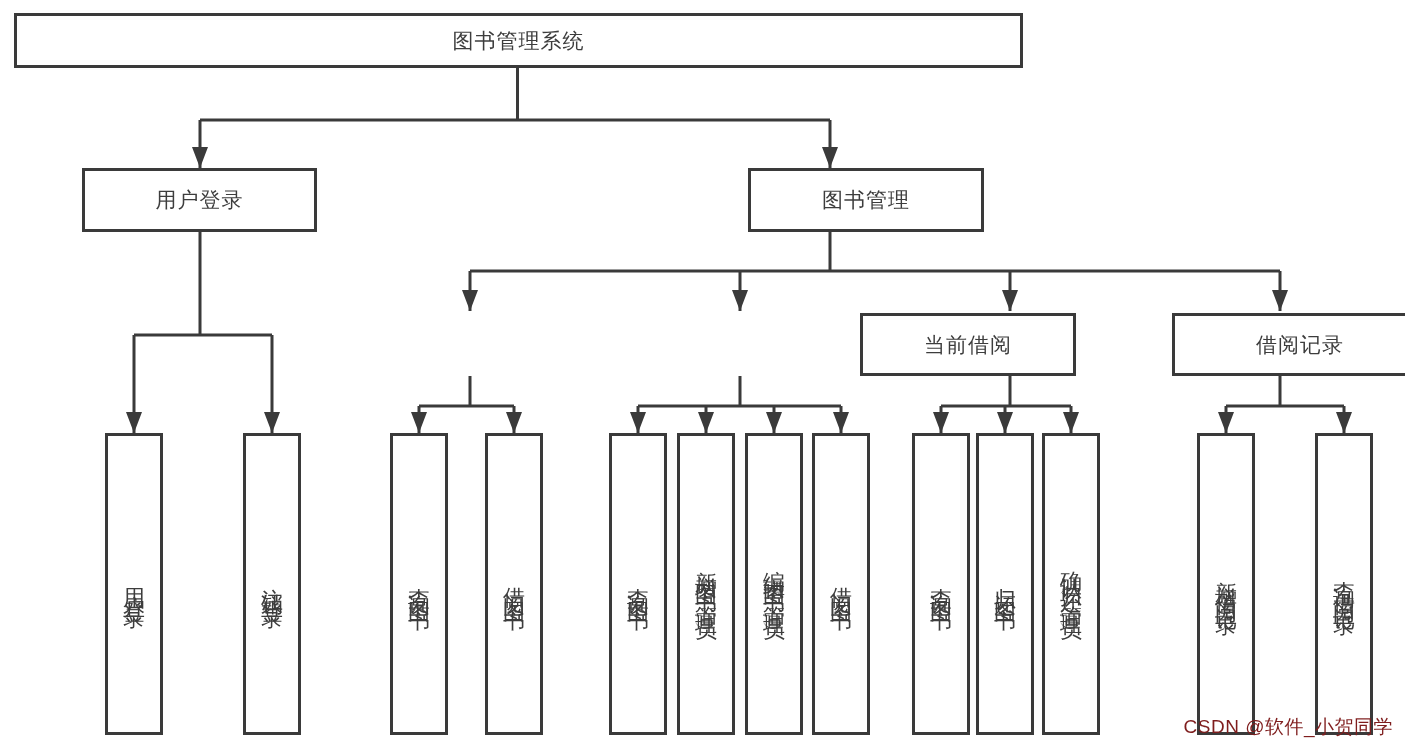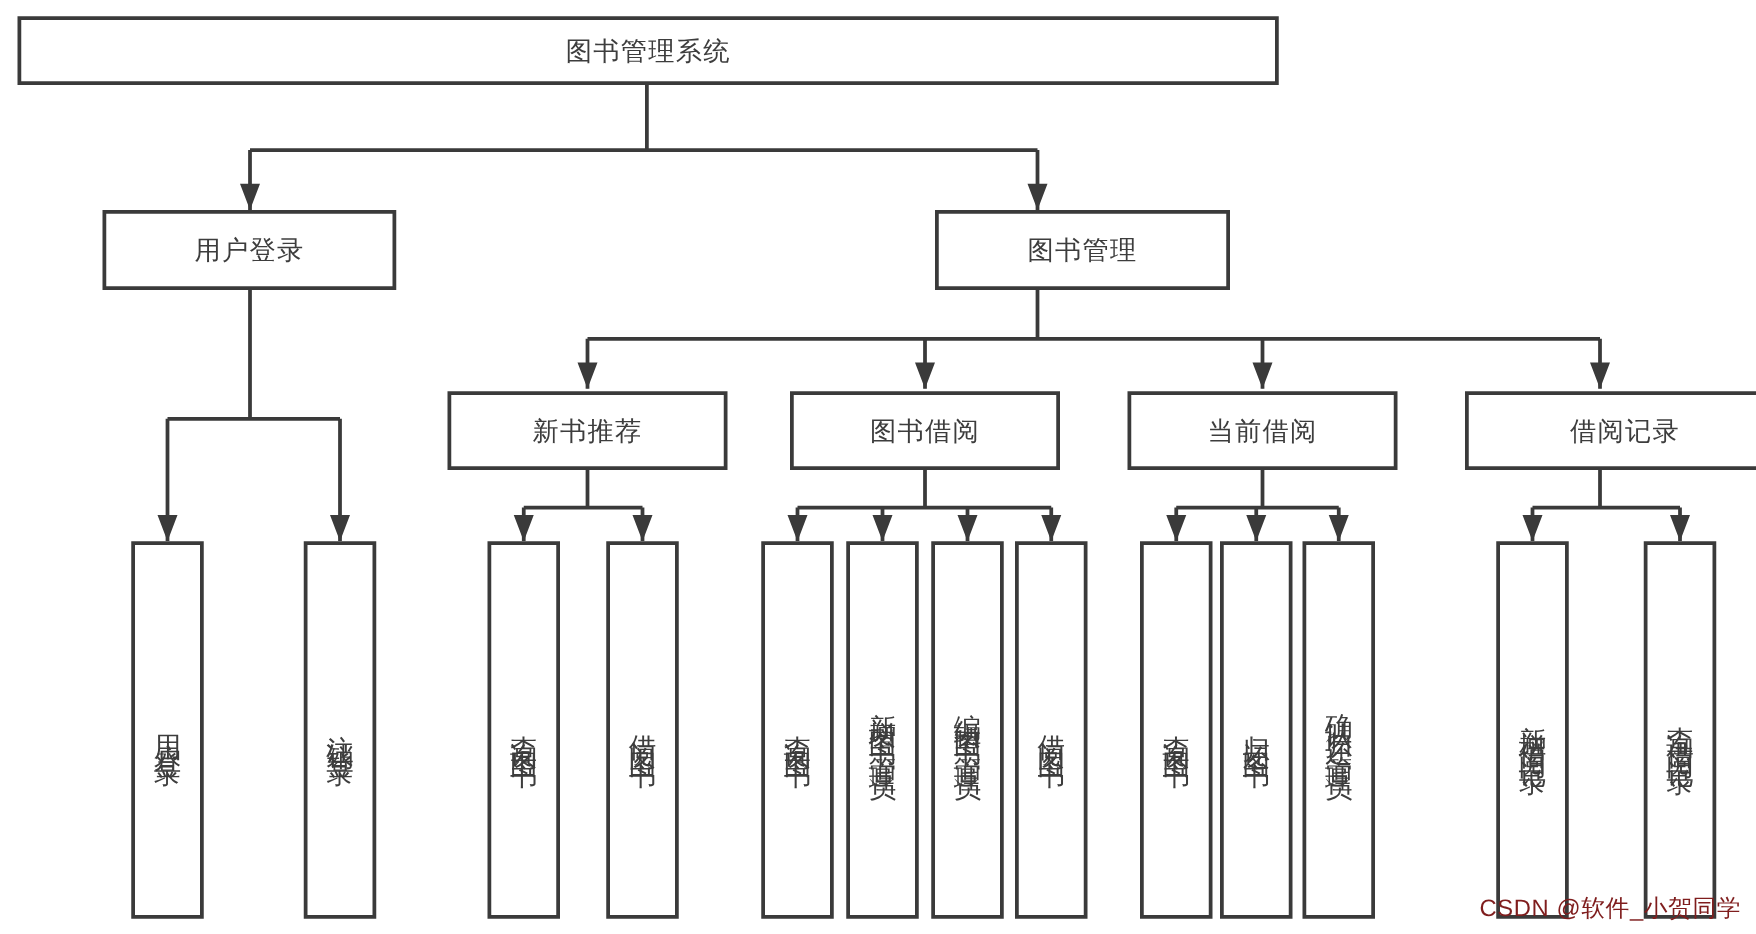--- a/index.html
+++ b/index.html
@@ -38,21 +38,21 @@
     letter-spacing: 7px;
     line-height: 1.1;
     white-space: nowrap;
   }
   
   .n-root   { left: 14px;   top: 13px;  width: 1009px; height: 55px; }
   .n-l2a    { left: 82px;   top: 168px; width: 235px;  height: 64px; }
   .n-l2b    { left: 748px;  top: 168px; width: 236px;  height: 64px; }
   .n-l3a    { left: 358px;  top: 313px; width: 224px;  height: 63px; }
   .n-l3b    { left: 632px;  top: 313px; width: 216px;  height: 63px; }
-  .n-l3c    { left: 902px;  top: 313px; width: 216px;  height: 63px; }
+  .n-l3c    { left: 860px;  top: 313px; width: 216px;  height: 63px; }
   .n-l3d    { left: 1172px; top: 313px; width: 256px;  height: 63px; }
   .leaf     { top: 433px; width: 58px; height: 302px; }
   .lf-1  { left: 105px; }
   .lf-2  { left: 243px; }
   .lf-3  { left: 390px; }
   .lf-4  { left: 485px; }
   .lf-5  { left: 609px; }
   .lf-6  { left: 677px; }
   .lf-7  { left: 745px; }
   .lf-8  { left: 812px; }
@@ -102,26 +102,20 @@
     <span class="h-label">图书管理系统</span>
   </div>
 
   <div class="node n-l2a">
     <span class="h-label">用户登录</span>
   </div>
   <div class="node n-l2b">
     <span class="h-label">图书管理</span>
   </div>
 
-  <div class="node n-l3a">
-    <span class="h-label">新书推荐</span>
-  </div>
-  <div class="node n-l3b">
-    <span class="h-label">图书借阅</span>
-  </div>
   <div class="node n-l3c">
     <span class="h-label">当前借阅</span>
   </div>
   <div class="node n-l3d">
     <span class="h-label">借阅记录</span>
   </div>
 
   <div class="node leaf lf-1">
     <span class="v-label">用户登录</span>
   </div>

